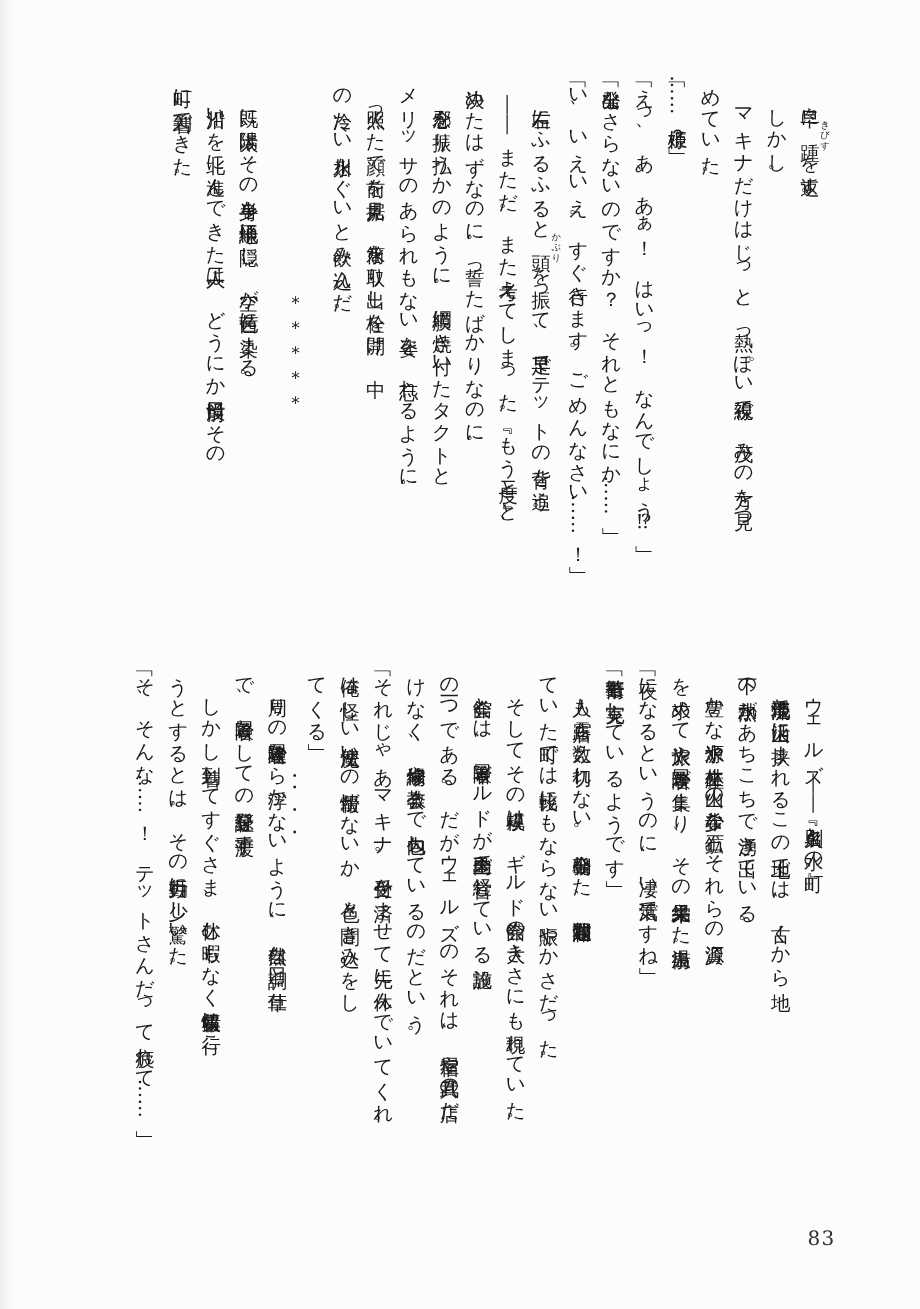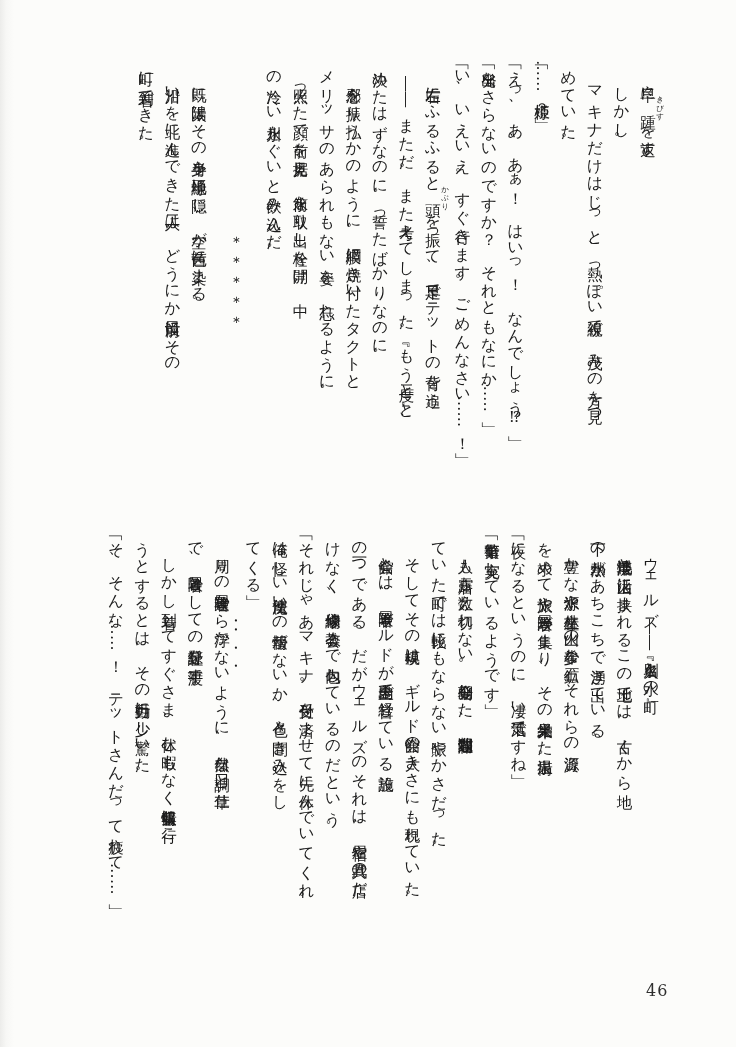--- a/index.html
+++ b/index.html
@@ -96,15 +96,15 @@
       <div class="line"><span>「それじゃあマキナ。受付を済ませて先に休んでいてくれ。</span></div>
       <div class="line"><span>俺は怪しい魔法使いの情報がないか、色々と聞き込みをし</span></div>
       <div class="line"><span>てくる」</span></div>
       <div class="line indent"><span>周りの冒険者達から</span><span class="emph">浮かない</span><span>ように、自然な口調と仕草</span></div>
       <div class="line"><span>で、冒険者としての登録証を手渡す。</span></div>
       <div class="line indent"><span>しかし到着してすぐさま、休む暇もなく情報収集に行こ</span></div>
       <div class="line"><span>うとするとは。その行動力に少し驚いた。</span></div>
       <div class="line"><span>「そ、そんな……！　テットさんだって疲れて……」</span></div>
     </section>
 
-  <div class="page-number">46</div>
+  <div class="page-number">83</div>
 
 </div>
 
 </body></html>

